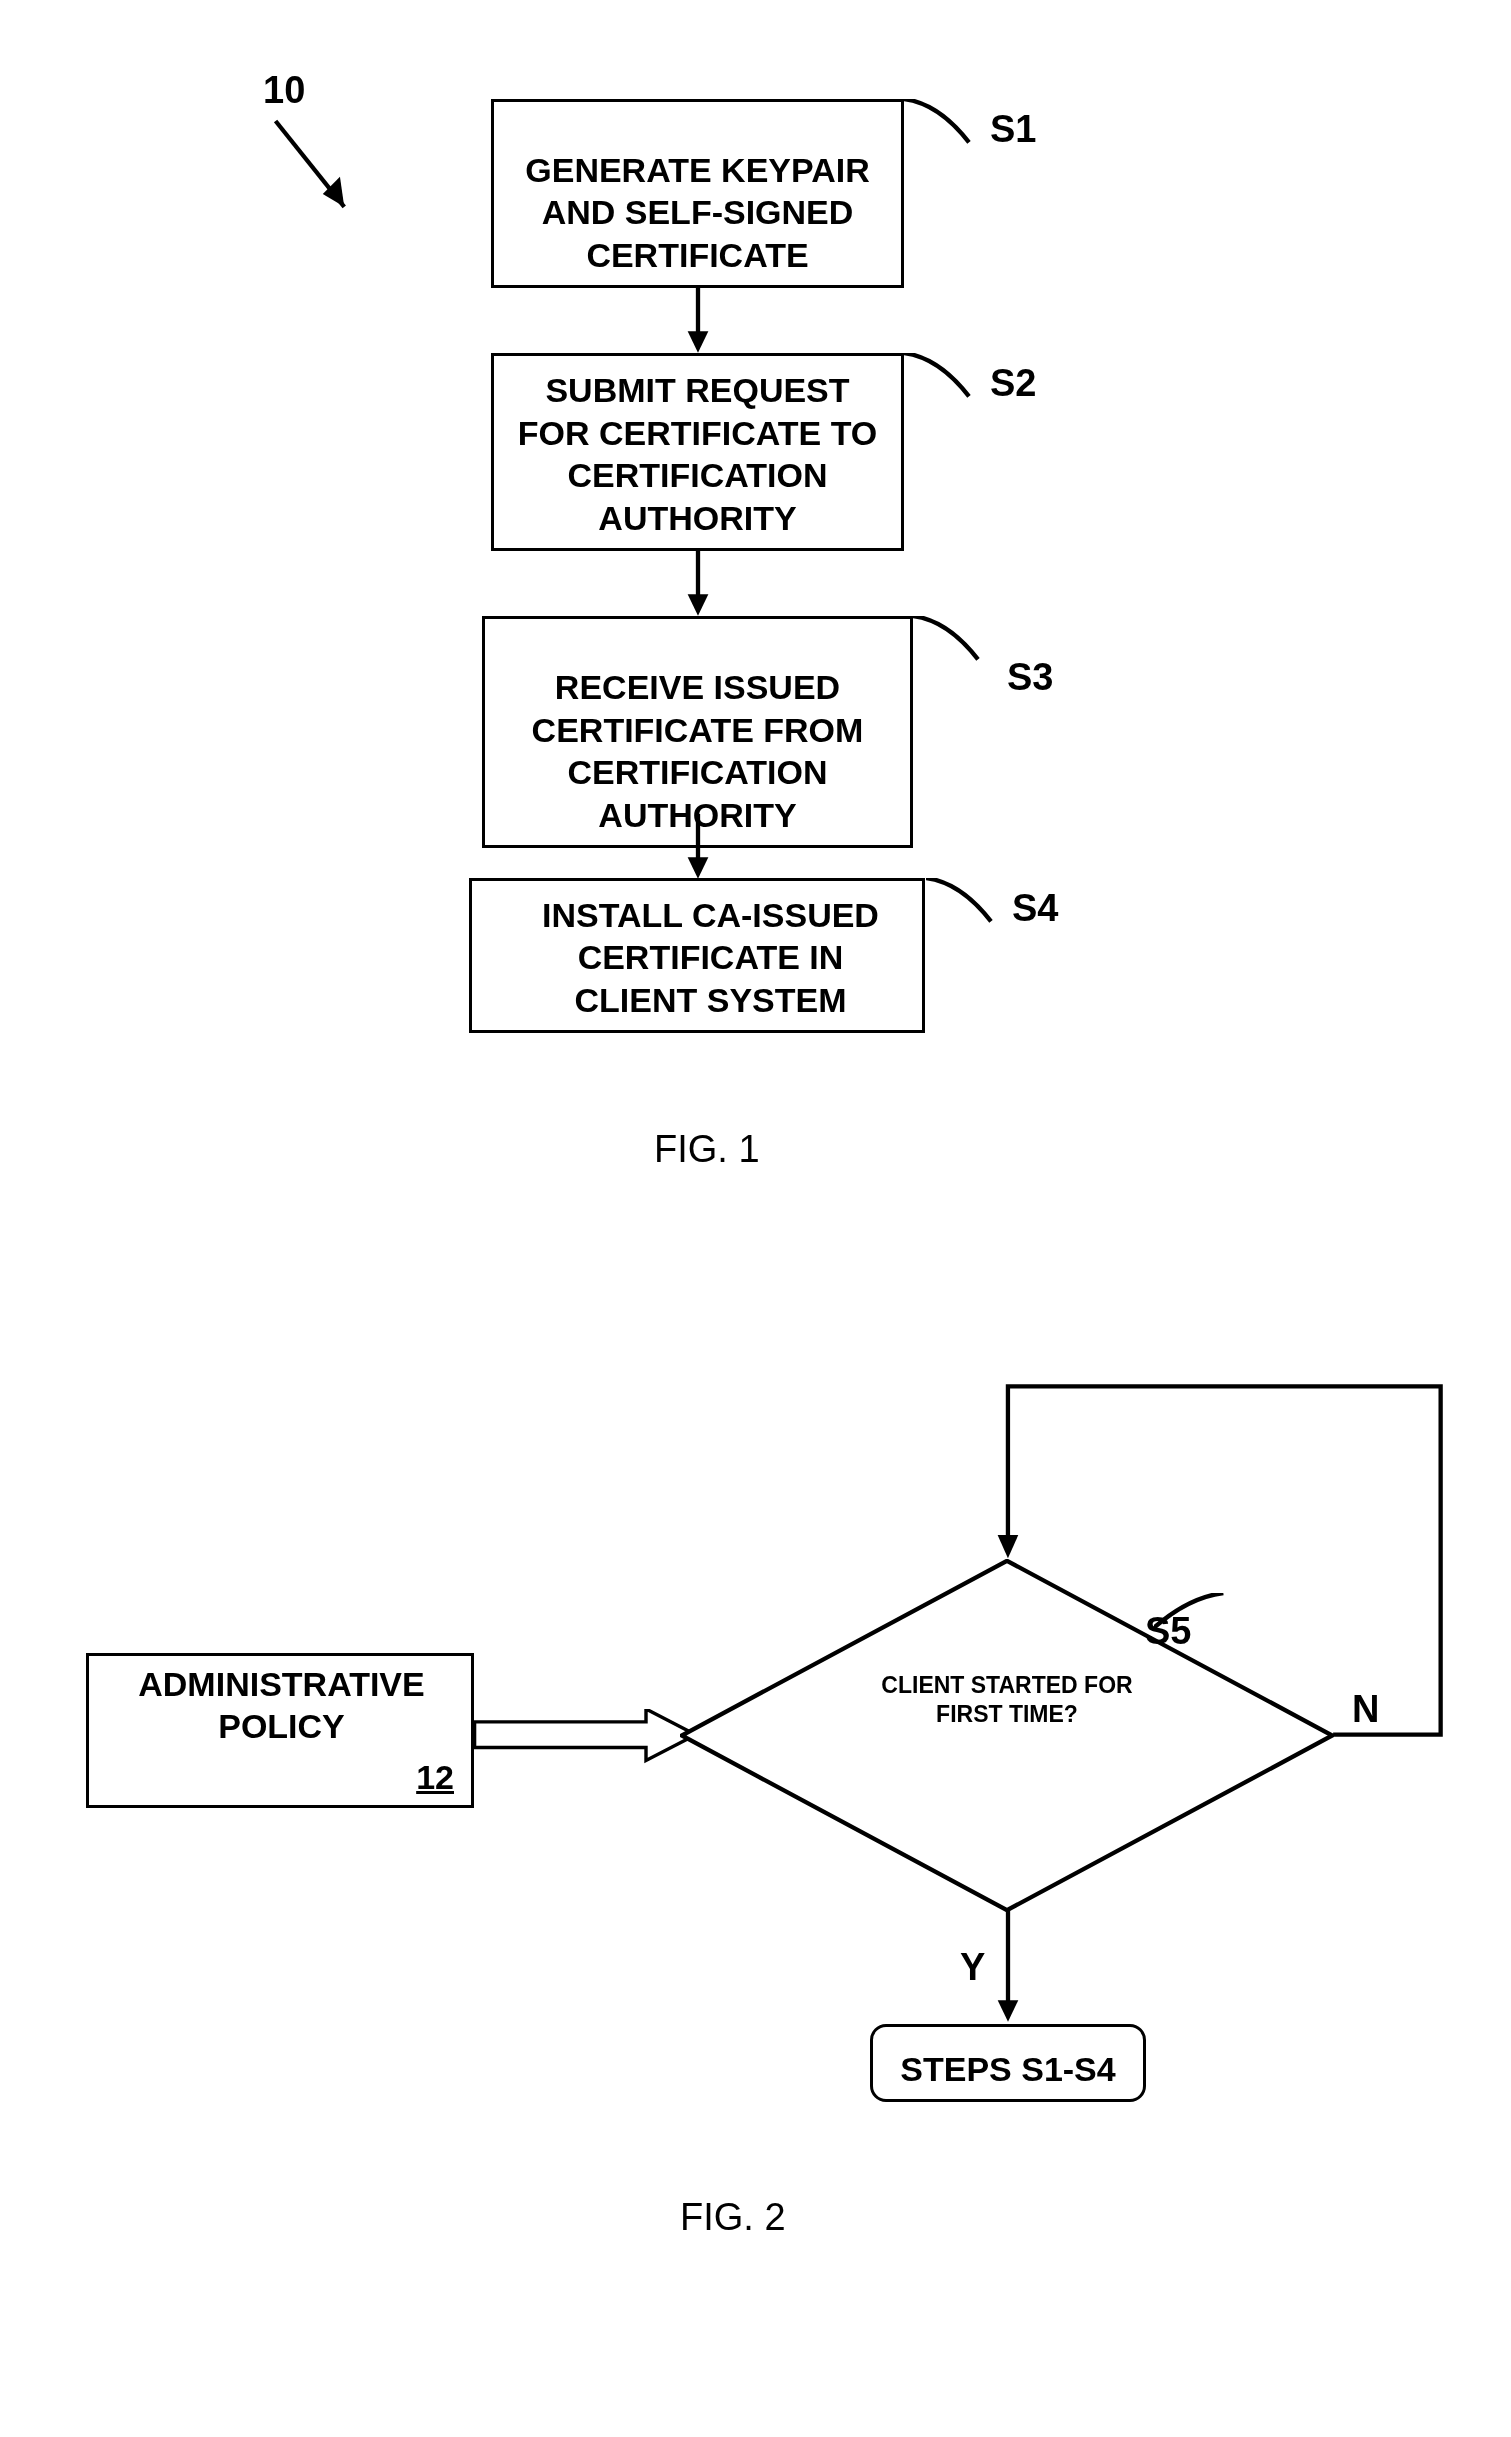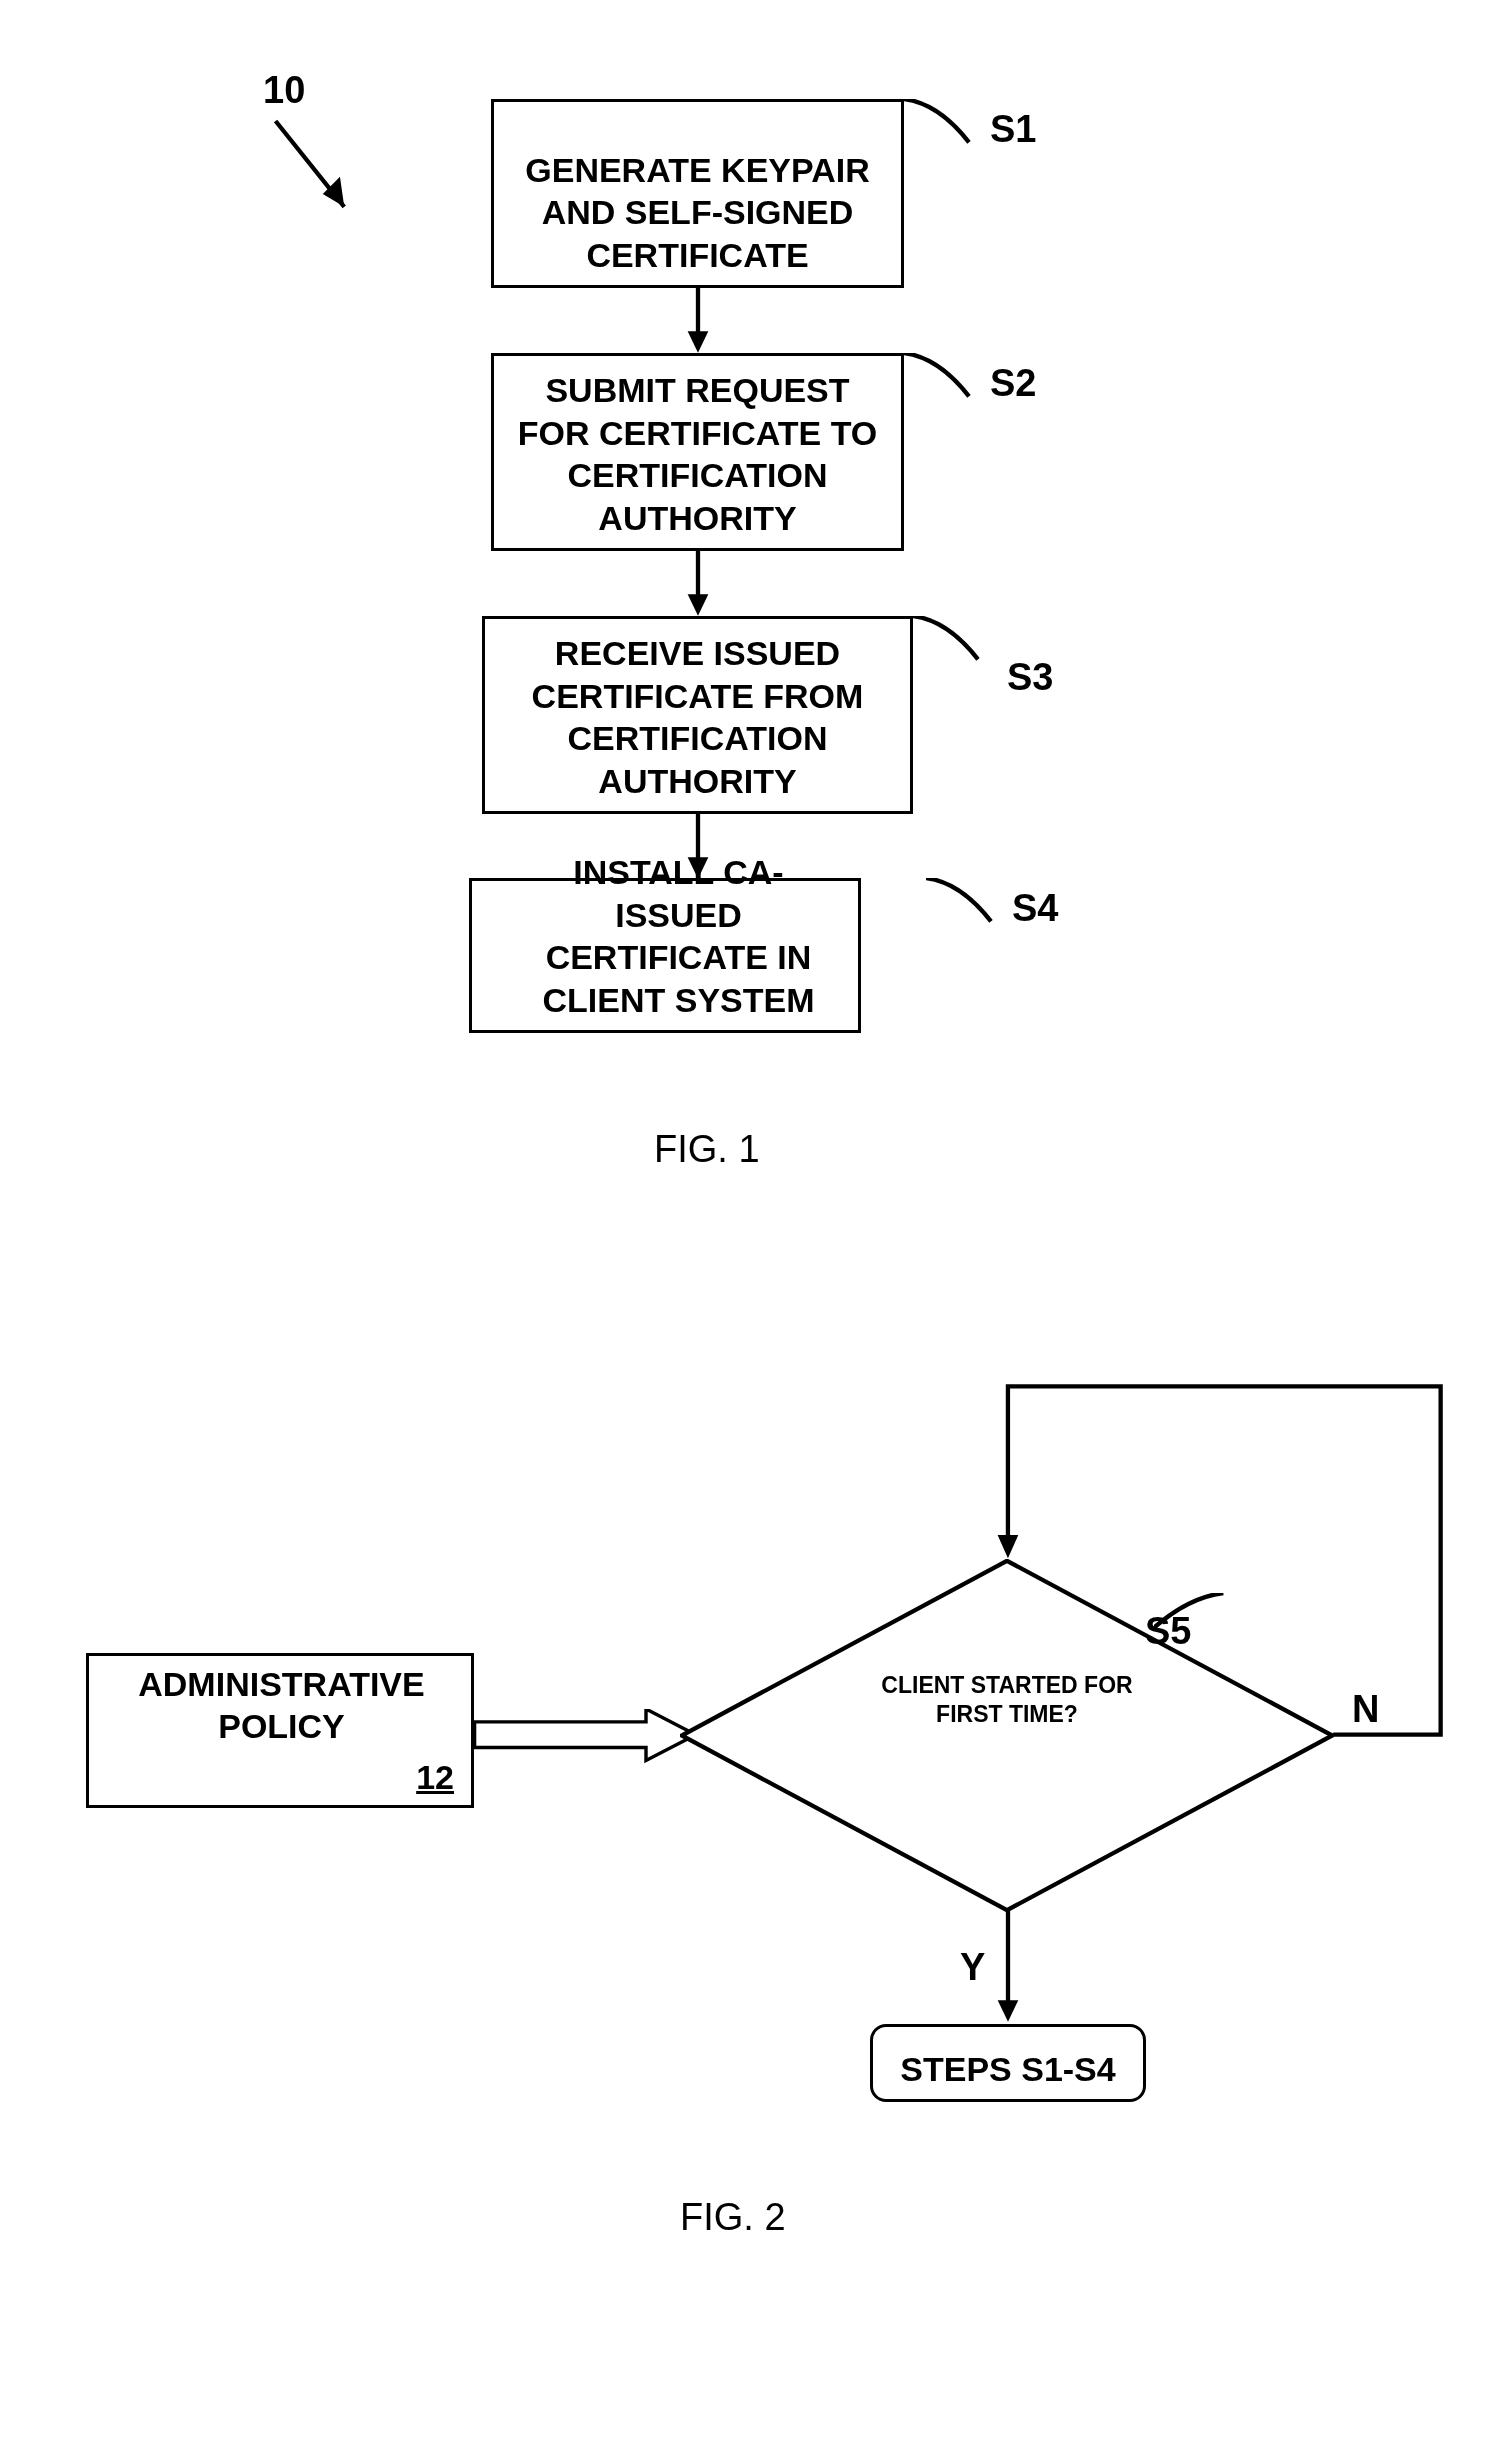--- a/index.html
+++ b/index.html
@@ -83,34 +83,34 @@
 <svg style="position:absolute; left:904px; top:353px; width:78px; height:52px;" viewBox="0 0 90 60" width="78" height="52">
   <path d="M 0 0 Q 40 5 75 50" stroke="black" stroke-width="5" fill="none"></path>
 </svg>
 <div class="step-label" style="left:990px; top:362px;">S2</div>
 
 <svg style="position:absolute; left:685px; top:551px; width:26px; height:69px;" viewBox="0 0 30 80" width="26" height="69">
   <line x1="15" y1="0" x2="15" y2="55" stroke="black" stroke-width="5"></line>
   <polygon points="15,75 3,50 27,50" fill="black"></polygon>
 </svg>
 
-<div class="flow-box" style="left:482px; top:616px; width:431px; height:198px;">
+<div class="flow-box" style="left:482px; top:616px; width:431px; height:232px;">
   <span>RECEIVE ISSUED CERTIFICATE FROM CERTIFICATION AUTHORITY</span>
 </div>
 <svg style="position:absolute; left:913px; top:616px; width:78px; height:52px;" viewBox="0 0 90 60" width="78" height="52">
   <path d="M 0 0 Q 40 5 75 50" stroke="black" stroke-width="5" fill="none"></path>
 </svg>
 <div class="step-label" style="left:999px; top:656px;margin-left:8px;">S3</div>
 
 <svg style="position:absolute; left:685px; top:814px; width:26px; height:69px;" viewBox="0 0 30 80" width="26" height="69">
   <line x1="15" y1="0" x2="15" y2="55" stroke="black" stroke-width="5"></line>
   <polygon points="15,75 3,50 27,50" fill="black"></polygon>
 </svg>
 
-<div class="flow-box" style="left:469px; top:878px; width:392px; height:155px;padding-left:44px;">
+<div class="flow-box" style="left:469px; top:878px; width:456px; height:155px;padding-left:44px;">
   <span>INSTALL CA-ISSUED CERTIFICATE IN CLIENT SYSTEM</span>
 </div>
 <svg style="position:absolute; left:926px; top:878px; width:78px; height:52px;" viewBox="0 0 90 60" width="78" height="52">
   <path d="M 0 0 Q 40 5 75 50" stroke="black" stroke-width="5" fill="none"></path>
 </svg>
 <div class="step-label" style="left:1012px; top:887px;">S4</div>
 
 <div class="fig-label" style="left:654px; top:1128px;">FIG. 1</div>
 
 <div class="flow-box" style="left:86px; top:1653px; width:388px; height:155px; flex-direction:column;padding-left:20px;">

